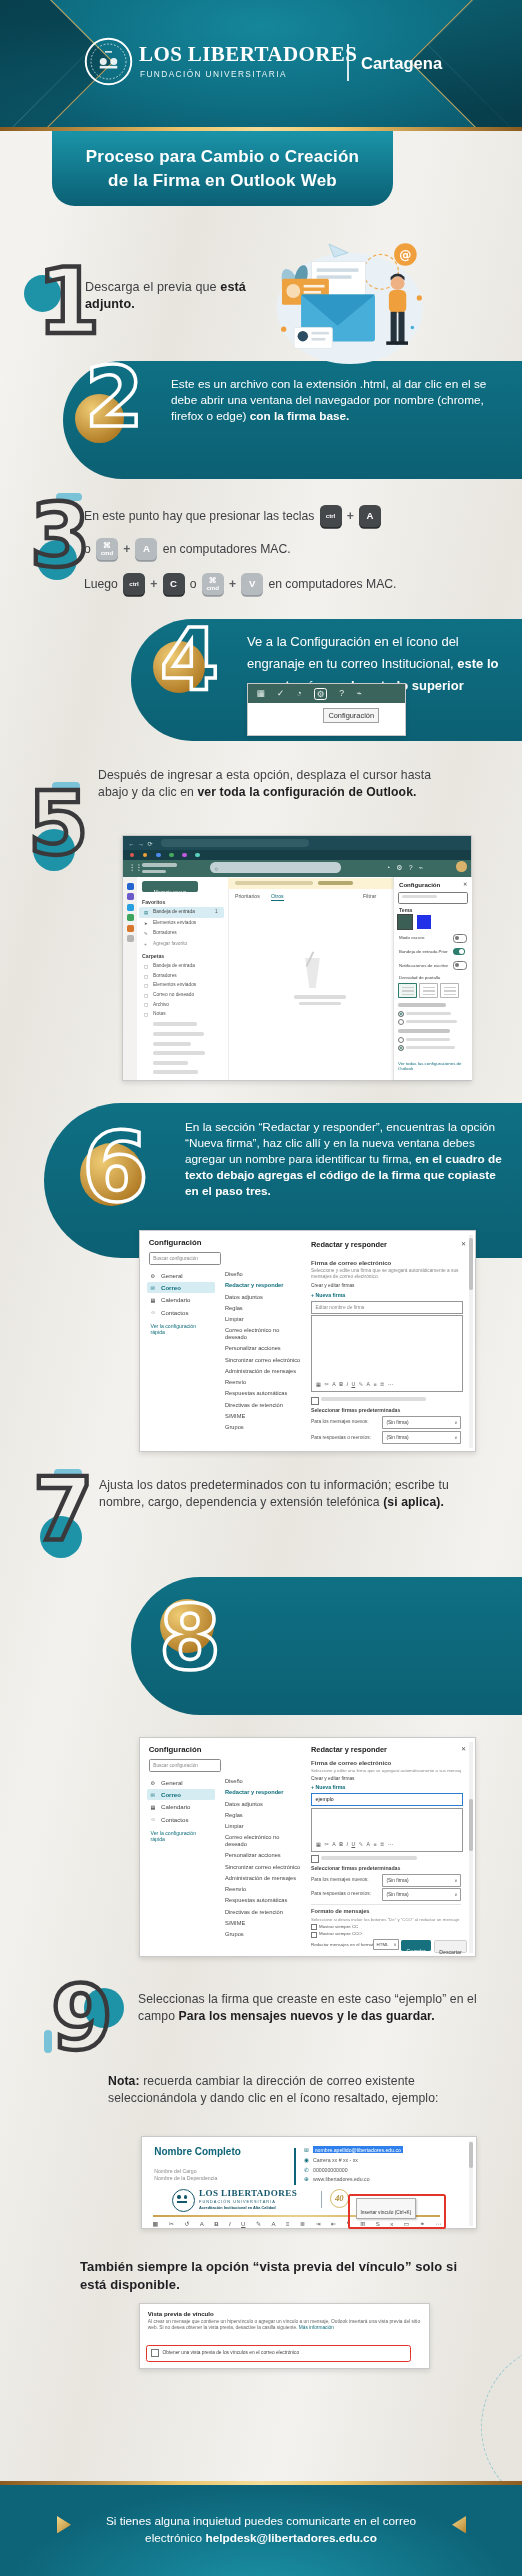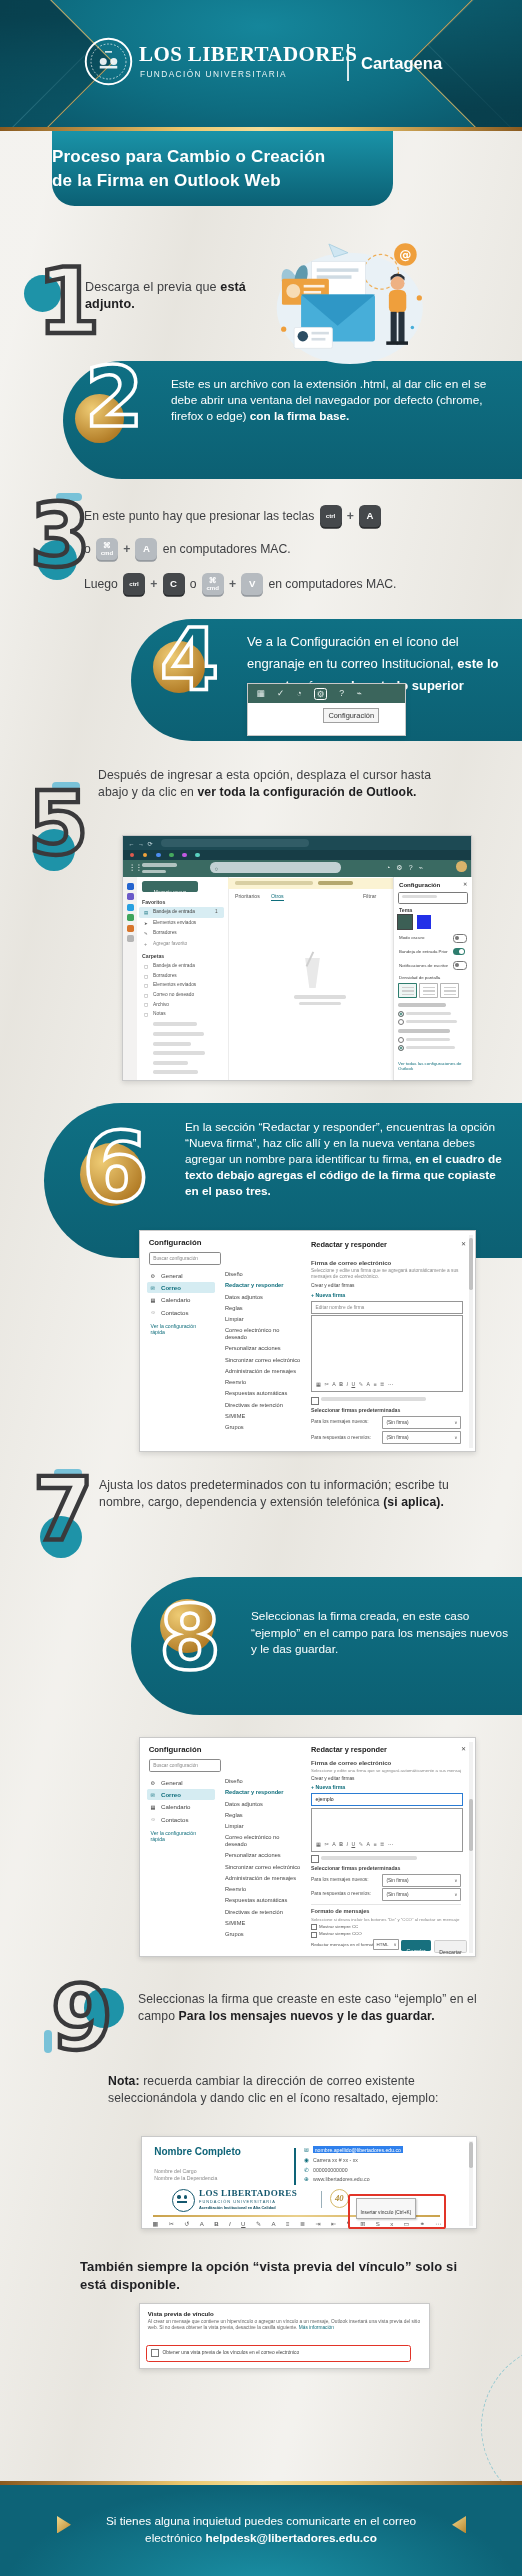--- a/index.html
+++ b/index.html
@@ -15,21 +15,21 @@
   .rb2{left:-170px;top:-65px;border-color:rgba(130,215,230,.45);}
   .rb3{right:-152px;top:-48px;background:linear-gradient(315deg,rgba(7,58,71,.85) 35%,rgba(20,140,160,.15));}
   .rb4{right:-170px;top:-65px;border-color:rgba(130,215,230,.45);}
   .bname{position:absolute;left:139px;top:42px;font-family:"Liberation Serif",serif;font-size:21px;font-weight:700;color:#fff;letter-spacing:0.4px;}
   .bsub{position:absolute;left:140px;top:69px;font-size:8.3px;color:#e9f4f6;letter-spacing:1.4px;}
   .bdiv{position:absolute;left:347px;top:44px;width:1.7px;height:37px;background:rgba(255,255,255,.85);}
   .bcampus{position:absolute;left:361px;top:54px;font-size:16.6px;font-weight:700;color:#fff;}
   .goldline{position:absolute;left:0;top:127px;width:523px;height:3.5px;background:linear-gradient(90deg,#8a5a1f,#ecc76e 35%,#f4dd9a 50%,#ecc76e 65%,#8a5a1f);}
   
   .banner{position:absolute;left:52px;top:131px;width:341px;height:75px;border-radius:0 0 22.6px 22.6px;
-    background:linear-gradient(180deg,#1a93a8,#0b6074);padding-top:0;}
+    background:linear-gradient(180deg,#1a93a8,#0b6074);text-align:center;padding-top:0;}
   .banner div{font-size:17px;font-weight:700;color:#fff;line-height:23.5px;letter-spacing:0.2px;}
   .banner div:first-child{margin-top:14px;}
   
   .num{position:absolute;font-family:"DejaVu Sans",sans-serif;font-weight:800;line-height:1;color:transparent;z-index:3;}
   .nd{-webkit-text-stroke:4.4px #3a3a3c;}
   .nl{-webkit-text-stroke:3.5px #ffffff;}
   .dot{position:absolute;border-radius:50%;z-index:2;}
   .dteal{background:#1e93a8;}
   .dgold{background:radial-gradient(circle at 35% 30%,#eecb74,#b27c26 75%);}
   .accent{position:absolute;background:#79c2d8;border-radius:5.2px;z-index:2;}
@@ -154,21 +154,21 @@
     <rect x="140" y="114" width="13" height="4" fill="#1c242b"></rect>
     <circle cx="10" cy="100" r="3" fill="#ef9f3c"></circle>
     <circle cx="166" cy="64" r="3" fill="#ef9f3c"></circle>
     <circle cx="158" cy="98" r="2" fill="#47aed9"></circle>
   </svg>
 
   <div class="tbox" style="left:63px;top:361px;width:460px;height:118px;border-radius:59px 0 0 59px"></div>
   <div class="dot dgold" style="left:75px;top:394px;width:49px;height:49px"></div>
   <div class="num nl" style="left:85px;top:355px;font-size:84px">2</div>
   <p class="wtxt" style="left:171px;top:376px;width:335px">
-    <span>Este es un archivo con la extensión .html, al dar clic en el se debe abrir una ventana del navegador por defecto (chrome, firefox o edge) </span><span class="bw">con la firma base.</span>
+    <span>Este es un archivo con la extensión .html, al dar clic en el se debe abrir una ventana del navegador por nombre (chrome, firefox o edge) </span><span class="bw">con la firma base.</span>
   </p>
 
   <div class="dot dteal" style="left:37px;top:540px;width:40px;height:40px"></div>
   <div class="accent" style="left:56px;top:493px;width:26px;height:7.8px"></div>
   <div class="num nd" style="left:30px;top:493px;font-size:87px">3</div>
   <div class="krow" style="left:84px;top:505px">
     <span>En este punto hay que presionar las teclas</span>
     <span class="key kd">
         <span class="lbl">ctrl</span>
       </span>
@@ -446,21 +446,20 @@
   <div class="dot dteal" style="left:40px;top:1516px;width:42px;height:42px"></div>
   <div class="accent" style="left:54px;top:1469px;width:28px;height:7.8px"></div>
   <div class="num nd" style="left:33px;top:1467px;font-size:87px">7</div>
   <p class="txt" style="left:99px;top:1477px;width:394px;font-size:12.2px;line-height:17px">
     <span>Ajusta los datos predeterminados con tu información; escribe tu nombre, cargo, dependencia y extensión telefónica </span><span class="b">(si aplica).</span>
   </p>
 
   <div class="tbox" style="left:131px;top:1577px;width:392px;height:138px;border-radius:69px 0 0 69px"></div>
   <div class="dot dgold" style="left:160px;top:1599px;width:54px;height:54px"></div>
   <div class="num nl" style="left:159px;top:1594px;font-size:89px">8</div>
-  <p class="wtxt" style="left:251px;top:1608px;width:261px;line-height:16.6px">Seleccionas la firma creada, en este caso “ejemplo” en el campo para los mensajes nuevos y le das guardar.</p>
 
   <div class="shot" style="left:139px;top:1737px;width:335px;height:218px">
     <span class="ab t9 bold" style="left:8.7px;top:7px;color:#222">Configuración</span>
     <div class="ab" style="left:8.7px;top:21px;width:70px;height:10.5px;border:0.9px solid #8a8a8a;border-radius:1.7px">
       <span class="t55 dim" style="position:absolute;left:3.5px;top:2.6px">Buscar configuración</span>
     </div>
     <span class="ab t6 g555" style="left:10.5px;top:42px">⚙</span>
     <span class="ab t7 g444" style="left:21px;top:41px">General</span>
     <div class="ab" style="left:7px;top:51px;width:68px;height:11.3px;background:#d5ecf2;border-radius:1.7px"></div>
     <span class="ab t6 teal" style="left:10.5px;top:54px">✉</span>

